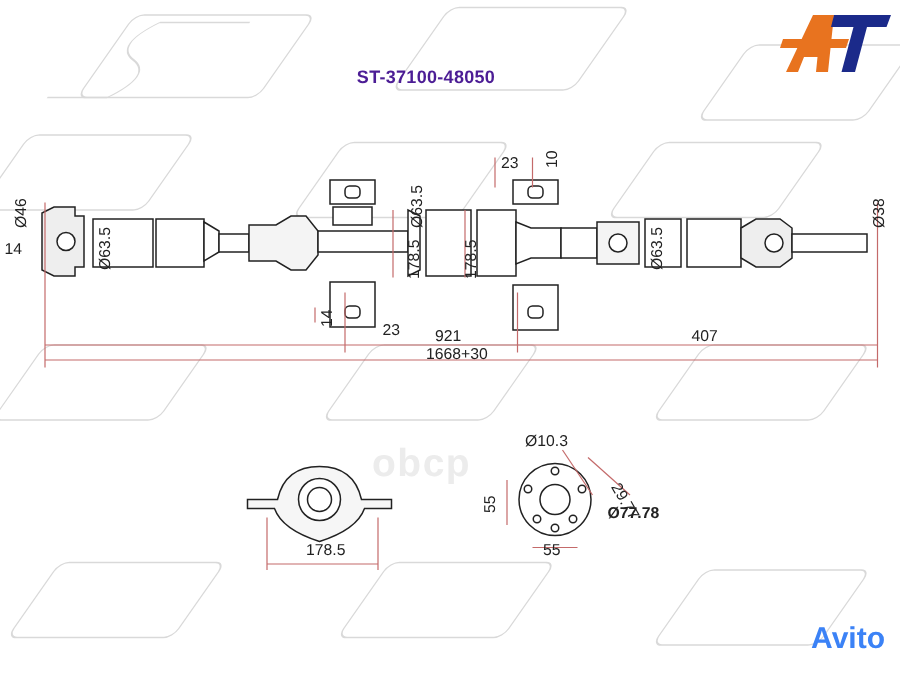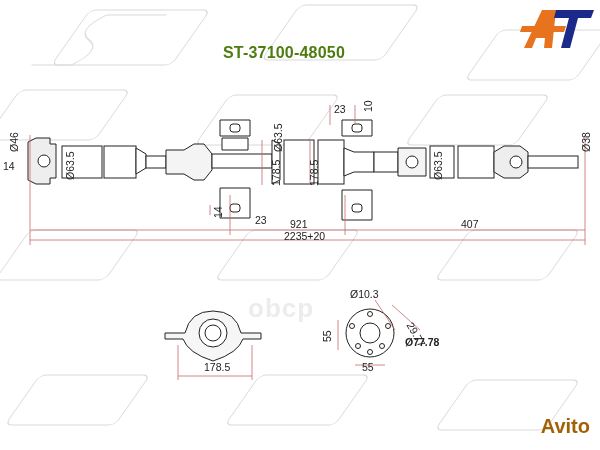--- a/index.html
+++ b/index.html
@@ -1,22 +1,22 @@
 <!DOCTYPE html>
 <html><head>
 <meta charset="utf-8">
 <style>
   html, body { margin:0; padding:0; background:#ffffff; }
   body { width:600px; height:450px; position:relative; overflow:hidden; font-family:"Liberation Sans", sans-serif; }
   .abs { position:absolute; }
-  .title { left:0; top:44px; width:568px; text-align:center; font-weight:bold; font-size:16px; color:#4d7c0f; letter-spacing:0.2px; }
+  .title { left:0; top:44px; width:568px; text-align:center; font-weight:bold; font-size:12px; color:#4c1d95; letter-spacing:0.2px; }
   .dim { font-size:10.5px; color:#222; white-space:nowrap; font-family:"Liberation Sans", sans-serif; }
   .rot { transform-origin:left top; transform:rotate(-90deg); }
   .logo { right:4px; top:6px; width:78px; height:44px; }
-  .avito { right:10px; top:415px; font-size:20px; color:#a16207; font-weight:bold; }
+  .avito { right:10px; top:415px; font-size:20px; color:#3b82f6; font-weight:bold; }
   .obcp { left:248px; top:293px; font-size:26px; color:#ececec; font-weight:bold; letter-spacing:1px; }
   svg.main { position:absolute; left:0; top:0; }
 </style>
 </head>
 <body>
 
 <svg class="main" width="600" height="450" viewBox="0 0 600 450">
   <g stroke="#d9d9d9" stroke-width="1" fill="none">
     <g transform="translate(90,10) skewX(-35)">
         <path d="M20 5 h60 M20 5 q-20 15 0 25 q20 10 0 25 h-40"></path>
@@ -156,20 +156,20 @@
 <div class="abs dim rot" style="left:432px;top:180px;">Ø63.5</div>
 <div class="abs dim rot" style="left:270px;top:186px;">178.5</div>
 <div class="abs dim rot" style="left:308px;top:186px;">178.5</div>
 <div class="abs dim rot" style="left:212px;top:218px;">14</div>
 <div class="abs dim" style="left:255px;top:214px;">23</div>
 <div class="abs dim" style="left:334px;top:103px;">23</div>
 <div class="abs dim rot" style="left:362px;top:112px;">10</div>
 <div class="abs dim rot" style="left:580px;top:152px;">Ø38</div>
 <div class="abs dim" style="left:290px;top:218px;">921</div>
 <div class="abs dim" style="left:461px;top:218px;">407</div>
-<div class="abs dim" style="left:284px;top:230px;">2235+20</div>
+<div class="abs dim" style="left:284px;top:230px;">1668+30</div>
 
 <div class="abs dim" style="left:204px;top:361px;">178.5</div>
 <div class="abs dim" style="left:350px;top:288px;">Ø10.3</div>
 <div class="abs dim rot" style="left:321px;top:342px;">55</div>
 <div class="abs dim" style="left:362px;top:361px;">55</div>
 <div class="abs dim" style="left:415px;top:320px;transform:rotate(60deg);transform-origin:left top;">29.77</div>
 <div class="abs dim" style="left:405px;top:336px;font-weight:bold;">Ø77.78</div>
 
 </body></html>

